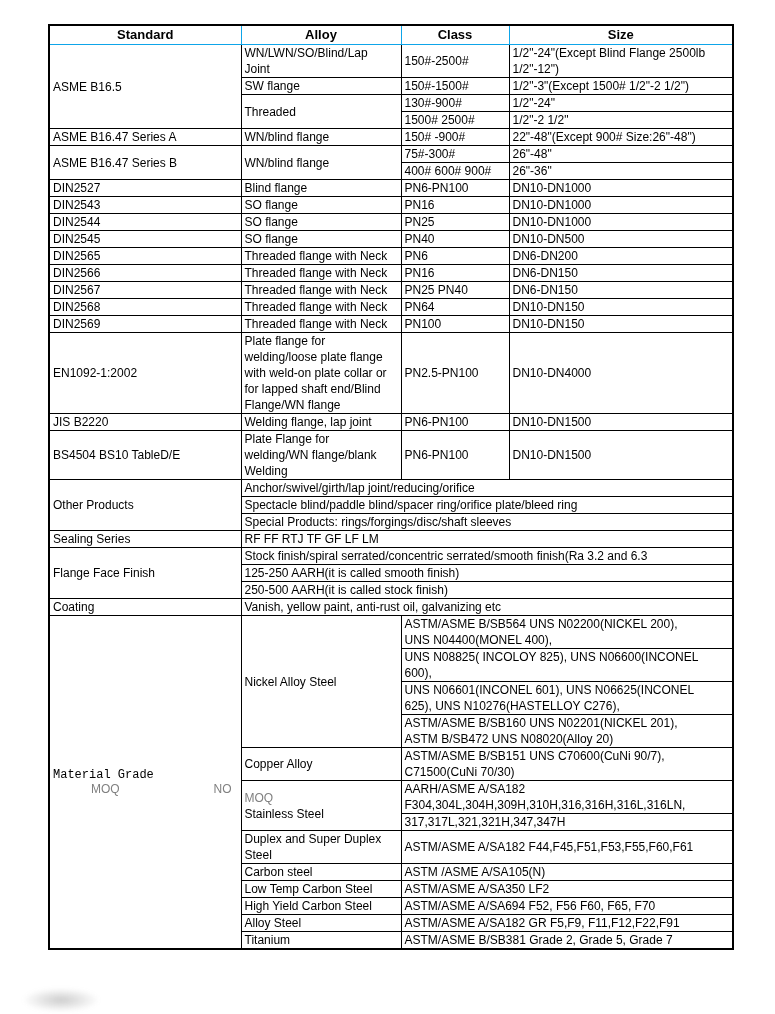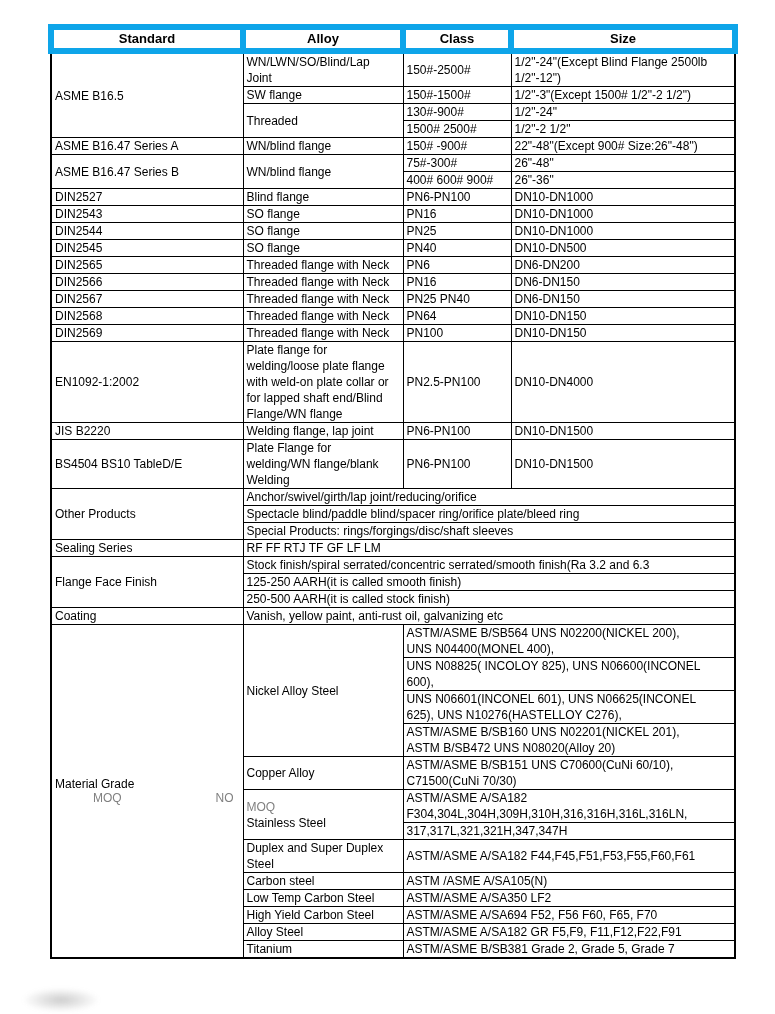--- a/index.html
+++ b/index.html
@@ -6,30 +6,30 @@
   body{
     width:775px;height:1014px;position:relative;background:#ffffff;
     font-family:"Liberation Sans",sans-serif;color:#000;
   }
   .spec-table{
     position:absolute;left:48px;top:24px;width:684px;
     border-collapse:collapse;table-layout:fixed;
     border:2px solid #000;font-size:12px;
   }
   .spec-table th{
-    border:6px solid #0ea5e9;font-size:13px;font-weight:bold;text-align:center;
+    border:1px solid #0ea5e9;font-size:13px;font-weight:bold;text-align:center;
     padding:1px 2px;line-height:16px;
   }
   .spec-table td{
     border:1px solid #000;padding:0 3px;vertical-align:middle;
     line-height:16px;text-align:left;overflow:hidden;
   }
   .line{white-space:nowrap;}
   .grey{color:#808080;}
-  .mg-line1{line-height:15px;white-space:nowrap;}
+  .mg-line1{line-height:15px;white-space:nowrap;font-family:Liberation Mono, monospace;}
   .mg-line2{display:flex;justify-content:space-between;padding-left:38px;
     padding-right:6px;color:#808080;line-height:13px;white-space:nowrap;}
   .smudge{
     position:absolute;left:22px;top:988px;width:78px;height:24px;
     background:radial-gradient(ellipse at center, rgba(110,110,110,0.35), rgba(110,110,110,0) 70%);
     filter:blur(2px);
   }
 </style>
 </head>
 <body>
@@ -230,31 +230,31 @@
       </tr>
       <tr>
         <td colspan="2">
           <div class="line">ASTM/ASME B/SB160 UNS N02201(NICKEL 201),</div>
           <div class="line">ASTM B/SB472 UNS N08020(Alloy 20)</div>
         </td>
       </tr>
       <tr>
         <td class="line">Copper Alloy</td>
         <td colspan="2">
-          <div class="line">ASTM/ASME B/SB151 UNS C70600(CuNi 60/10),</div>
+          <div class="line">ASTM/ASME B/SB151 UNS C70600(CuNi 90/7),</div>
           <div class="line">C71500(CuNi 70/30)</div>
         </td>
       </tr>
       <tr>
         <td rowspan="2">
           <div class="grey line">MOQ</div>
           <div class="line">Stainless Steel</div>
         </td>
         <td colspan="2">
-          <div class="line">ASTM/ASME A/SA182</div>
+          <div class="line">AARH/ASME A/SA182</div>
           <div class="line">F304,304L,304H,309H,310H,316,316H,316L,316LN,</div>
         </td>
       </tr>
       <tr>
         <td colspan="2" class="line">317,317L,321,321H,347,347H</td>
       </tr>
       <tr>
         <td>
           <div class="line">Duplex and Super Duplex</div>
           <div class="line">Steel</div>

